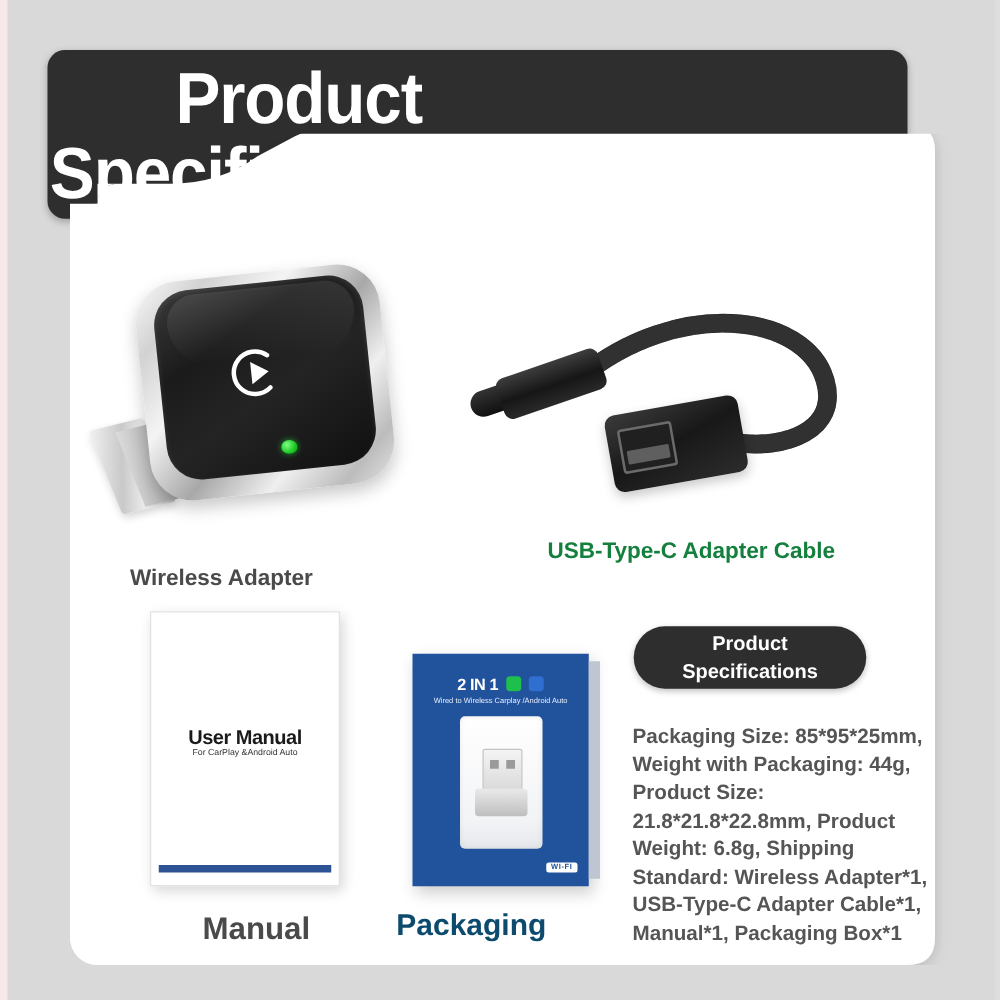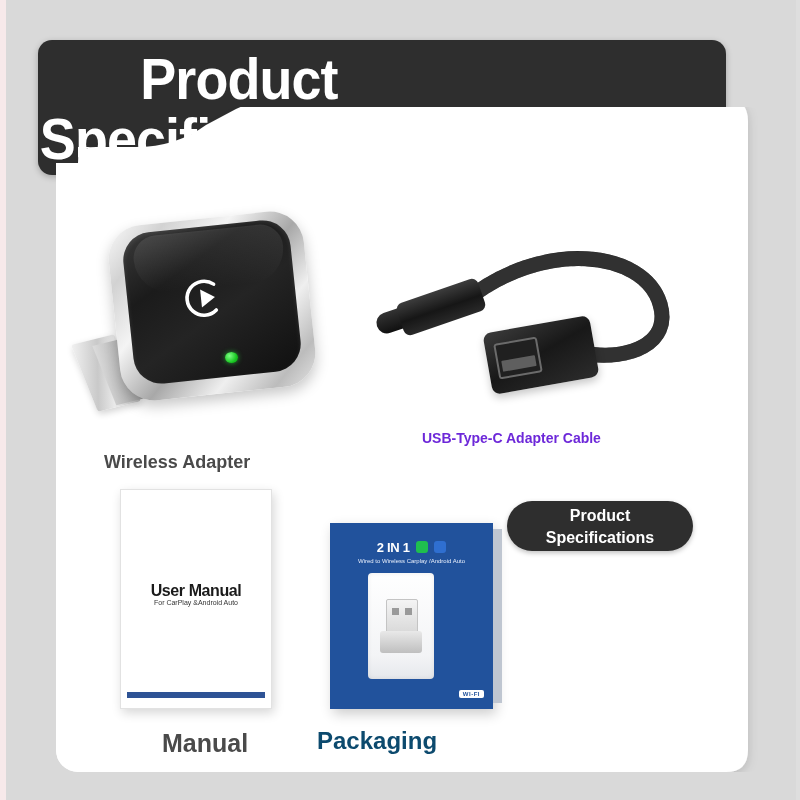--- a/index.html
+++ b/index.html
@@ -263,21 +263,21 @@
     bottom: 10px;
     height: 6px;
     background: #2e5395;
   }
 
   
   .box {
     position: absolute;
     left: 330px;
     top: 523px;
-    width: 163px;
+    width: 141px;
     height: 186px;
     background: linear-gradient(100deg, #20529e 0%, #1f4f99 55%, #1b4display 100%);
     background-color: #21529c;
     box-shadow: 3px 5px 12px rgba(0,0,0,0.20);
   }
   .box-side {
     position: absolute;
     right: -9px;
     top: 6px;
     width: 9px;
@@ -379,21 +379,21 @@
   }
 
   
   .label {
     position: absolute;
     color: #4a4a4a;
     font-weight: bold;
     white-space: nowrap;
   }
   .label-adapter { left: 104px; top: 452px; font-size: 18px; }
-  .label-cable   { left: 422px; top: 430px; font-size: 14px; color: #6d28d9; }
+  .label-cable   { left: 438px; top: 430px; font-size: 18px; color: #15803d; }
   .label-manual  { left: 146px; top: 729px; font-size: 25px; margin-left: 16px; }
   .label-packaging { left: 317px; top: 727px; font-size: 24px; color: #0c4a6e; }
 
   
   .spec-pill {
     position: absolute;
     left: 507px;
     top: 501px;
     width: 186px;
     height: 50px;
@@ -505,14 +505,15 @@
       <div class="box-usb-base"></div>
     </div>
     <div class="box-wifi">WI-FI</div>
   </div>
   <div class="label label-packaging">Packaging</div>
 
   <div class="spec-pill">
     <div>Product</div>
     <div>Specifications</div>
   </div>
+  <div class="spec-text">Packaging Size: 85*95*25mm, Weight with Packaging: 44g, Product Size: 21.8*21.8*22.8mm, Product Weight: 6.8g, Shipping Standard: Wireless Adapter*1, USB-Type-C Adapter Cable*1, Manual*1, Packaging Box*1</div>
 
 </div>
 
 </body></html>

